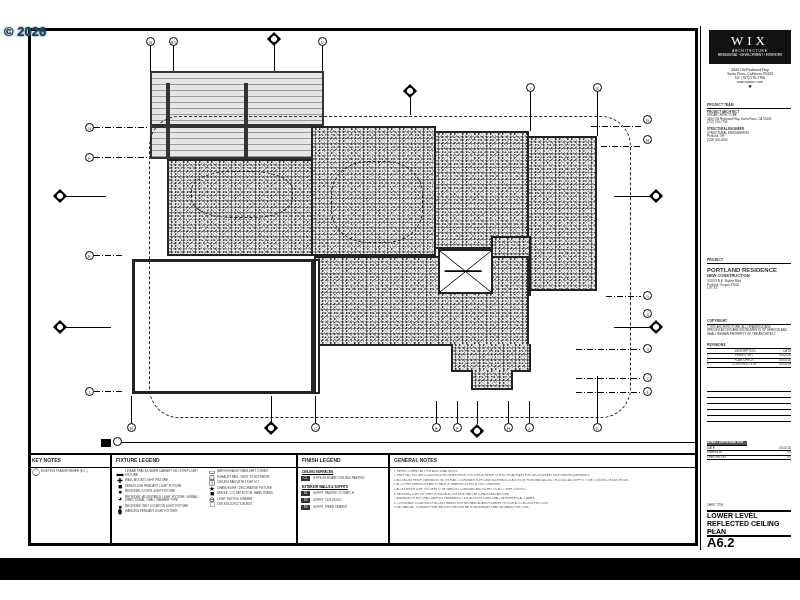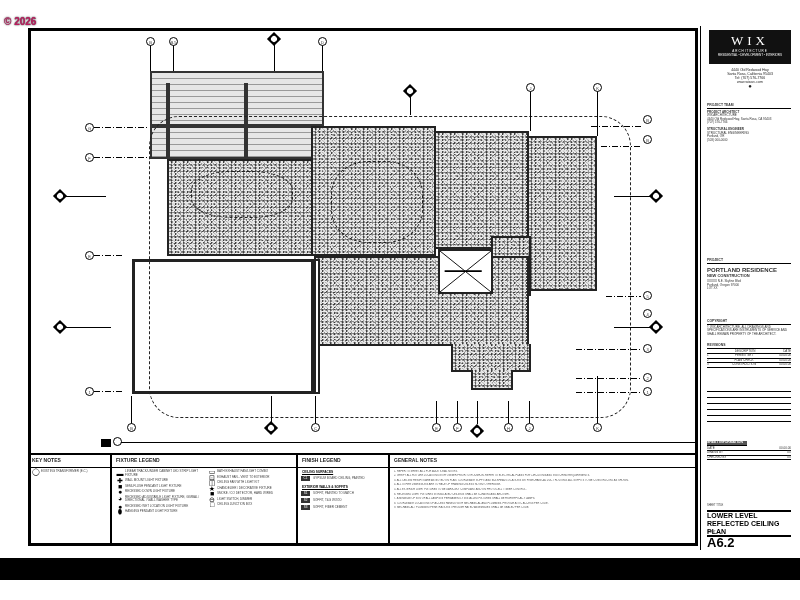--- a/index.html
+++ b/index.html
@@ -1,21 +1,21 @@
 <!DOCTYPE html>
 <html><head>
 <meta charset="utf-8">
 <style>
   html, body { margin:0; padding:0; }
   body { width:800px; height:600px; background:#ffffff; position:relative; overflow:hidden; font-family:"Liberation Sans", sans-serif; }
   .sheet { position:absolute; left:26px; top:26px; width:774px; height:524px; background:#fff; }
   .frame { position:absolute; left:28px; top:28px; width:670px; height:518px; border:3px solid #000; box-sizing:border-box; }
   .titleblock { position:absolute; left:700px; top:26px; width:100px; height:524px; border-left:1px solid #000; box-sizing:border-box; }
   .bottom-bar { position:absolute; left:0; top:558px; width:800px; height:22px; background:#000; }
-  .watermark { position:absolute; left:4px; top:16px; font-size:10px; font-weight:bold; color:#be185d; text-shadow:0 0 1px #555, 0 0 2px #555; }
+  .watermark { position:absolute; left:4px; top:24px; font-size:13px; font-weight:bold; color:#0c4a6e; text-shadow:0 0 1px #555, 0 0 2px #555; }
   .logo-box { position:absolute; left:8px; top:4px; width:82px; height:34px; background:#111; color:#fff; text-align:center; }
   .logo-box .l1 { font-family:"Liberation Serif", serif; font-size:13px; letter-spacing:4px; margin-top:3px; }
   .logo-box .l2 { font-size:3px; letter-spacing:1px; }
   .logo-box .l3 { font-size:3px; }
   .addr { position:absolute; left:6px; top:42px; width:86px; text-align:center; font-size:3.5px; line-height:4px; color:#222; }
   .tb-section { position:absolute; left:6px; width:84px; font-size:3px; color:#333; line-height:3.6px; }
   .tb-head { font-weight:bold; font-size:3.4px; border-bottom:1px solid #000; margin-bottom:1px; }
   .tb-big { font-weight:bold; font-size:6px; line-height:7px; }
   .sheet-title { position:absolute; left:6px; top:486px; width:86px; font-size:7px; font-weight:bold; line-height:8px; }
   .sheet-num { position:absolute; left:6px; top:509px; font-size:13px; font-weight:bold; }

